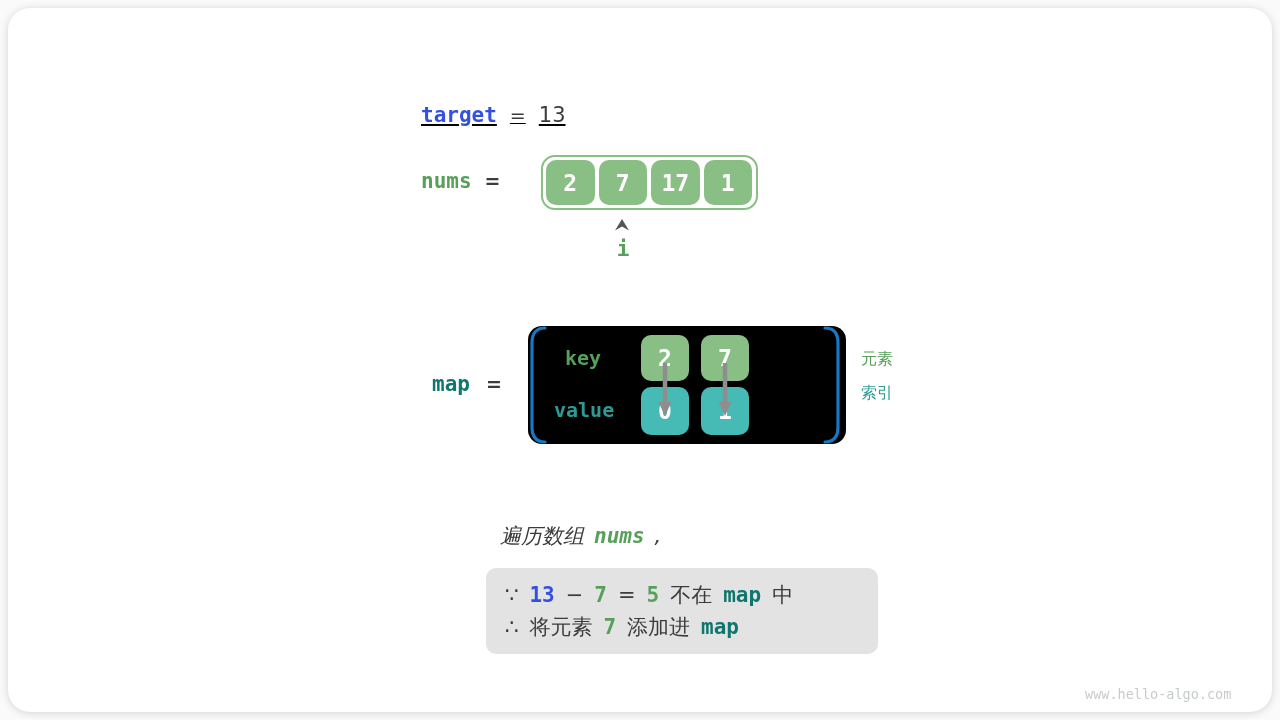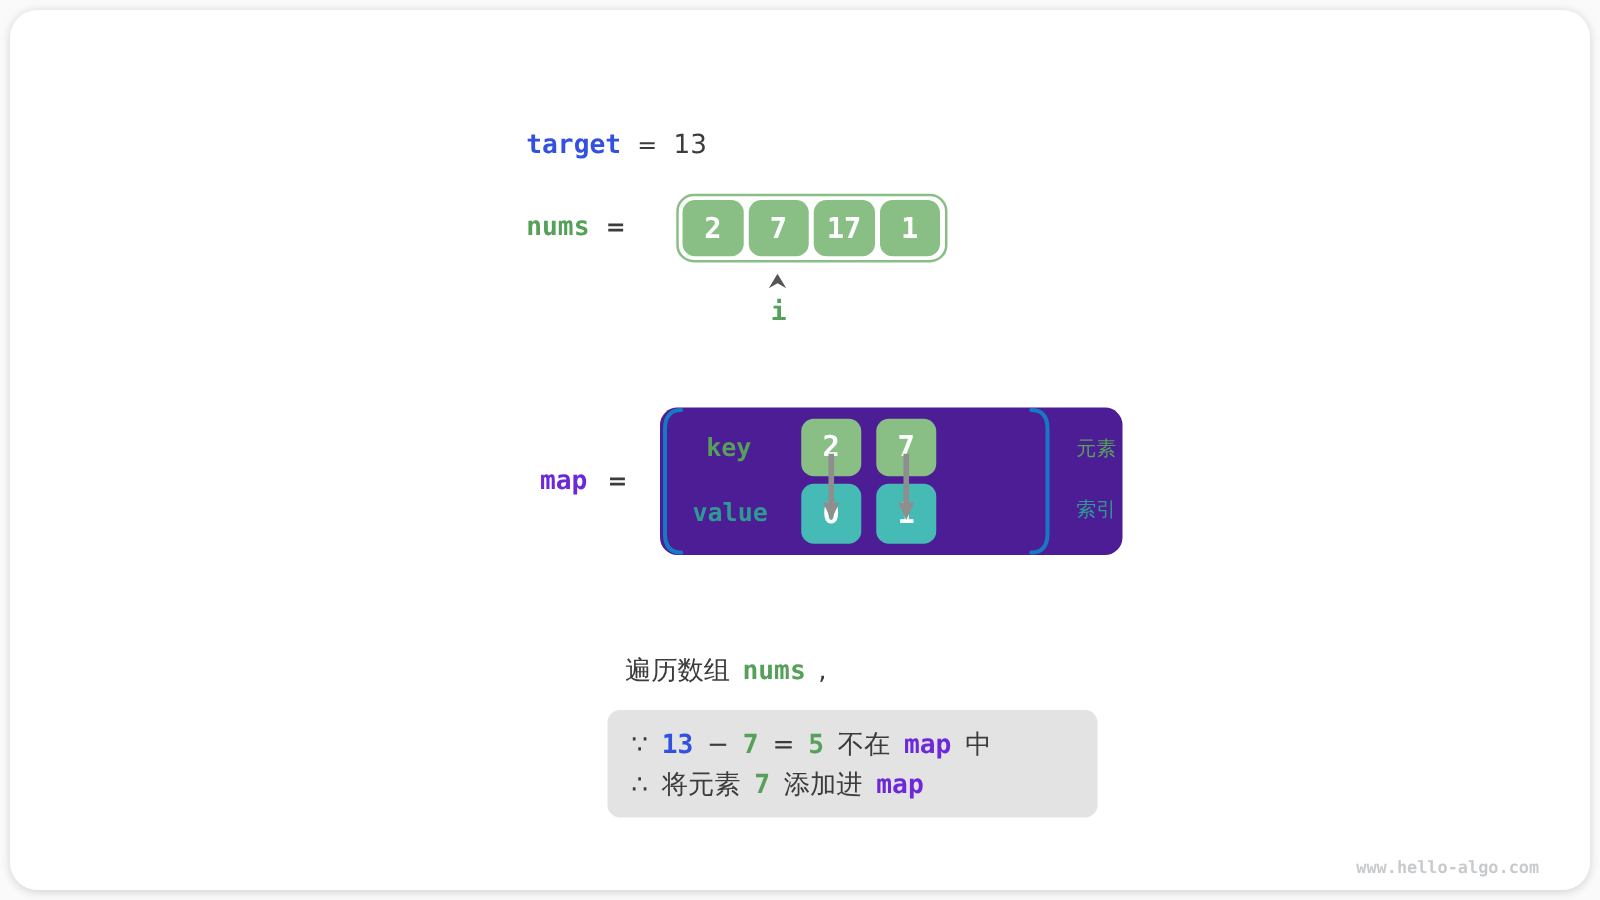--- a/index.html
+++ b/index.html
@@ -10,25 +10,25 @@
   }
   .card {
     position:absolute; left:8px; top:8px; right:8px; bottom:8px;
     background:#ffffff; border-radius:22px;
     box-shadow:0 1px 8px rgba(0,0,0,0.16);
   }
   .mono { font-family:"DejaVu Sans Mono","Liberation Mono",monospace; font-weight:bold; }
   .c-indigo { color:#3350e0; }
   .c-green  { color:#56a05a; }
   .c-teal   { color:#2e9a93; }
-  .c-blue   { color:#6d28d9; }
+  .c-blue   { color:#0f766e; }
   .abs { position:absolute; }
 
   
-  .target-row { left:413px; top:95px; font-size:21px; display:flex; align-items:baseline; gap:13px; }
+  .target-row { left:413px; top:95px; font-size:21px; display:flex; align-items:baseline; gap:13px;text-decoration:underline; }
   .target-row .eq { color:#3c3c3c; font-size:19px; }
   .target-row .val { color:#3c3c3c; }
 
   
   .nums-label { left:413px; top:161px; font-size:21px; display:flex; gap:13px; align-items:baseline; }
   .nums-label .eq { color:#3c3c3c; font-weight:bold; font-size:19px; }
   .array-box {
     left:533px; top:147px; width:217px; height:55px; box-sizing:border-box;
     border:2px solid #89bf84; border-radius:14px;
     display:flex; gap:4px; padding:3px; align-items:stretch;
@@ -39,49 +39,49 @@
     font-family:"DejaVu Sans Mono","Liberation Mono",monospace; font-weight:bold; font-size:23px;
   }
   .array-box .cell { width:48.5px; }
   .caret { left:606px; top:211px; width:16px; height:12px; }
   .i-label { left:607px; top:229px; font-size:21px; text-align:center; width:16px; }
 
   
   .map-label { left:424px; top:364px; font-size:21px; display:flex; gap:16px; align-items:baseline; }
   .map-label .eq { color:#3c3c3c; font-weight:bold; font-size:19px; }
   .map-panel {
-    left:520px; top:318px; width:370px; height:118px;
-    background:#4c1d95; border-radius:14px;
+    left:520px; top:318px; width:318px; height:118px;
+    background:#000000; border-radius:14px;
   }
   .map-panel .bracket-svg { position:absolute; left:0; top:0; }
   .key-label   { position:absolute; left:37px; top:20px;  font-size:20px; }
   .value-label { position:absolute; left:26px; top:72px;  font-size:20px;text-align:right; }
   .kcell { position:absolute; width:48px; height:46px; top:9px; }
   .vcell { position:absolute; width:48px; height:48px; top:61px; background:#46bab4; }
   .col-0 { left:113px; } .col-1 { left:173px; }
   .kv-arrow { position:absolute; width:16px; height:56px; top:35px; z-index:3; }
   .arr-0 { left:129px; } .arr-1 { left:189px; }
   .side-label { font-size:16px; font-weight:normal; left:853px; }
   .element-label { top:341px; }
-  .index-label   { top:390px; }
+  .index-label   { top:375px; }
 
   
-  .traverse-line { left:492px; top:514px; font-size:21px; display:flex; gap:10px; align-items:baseline; color:#3c3c3c; }
+  .traverse-line { left:492px; top:514px; font-size:21px; display:flex; gap:10px; align-items:baseline; color:#3c3c3c;font-style:italic; }
 
   
   .note-box {
     left:478px; top:560px; width:392px; height:86px; box-sizing:border-box;
     background:#e3e3e3; border-radius:10px; padding:11px 19px;
     font-size:21px; color:#3c3c3c;
   }
   .note-line { display:flex; gap:11px; align-items:baseline; height:32px; line-height:32px; }
 
   
   .watermark {
-    left:1077px; top:678px; font-size:13.5px; color:#c8cbcd; font-weight:bold;
+    left:1077px; top:678px; font-size:13.5px; color:#c8cbcd; font-weight:normal;
     font-family:"DejaVu Sans Mono","Liberation Mono",monospace;
     text-align:right;
   }
 </style>
 </head>
 <body>
 
 <div class="canvas">
   <div class="card">
 

